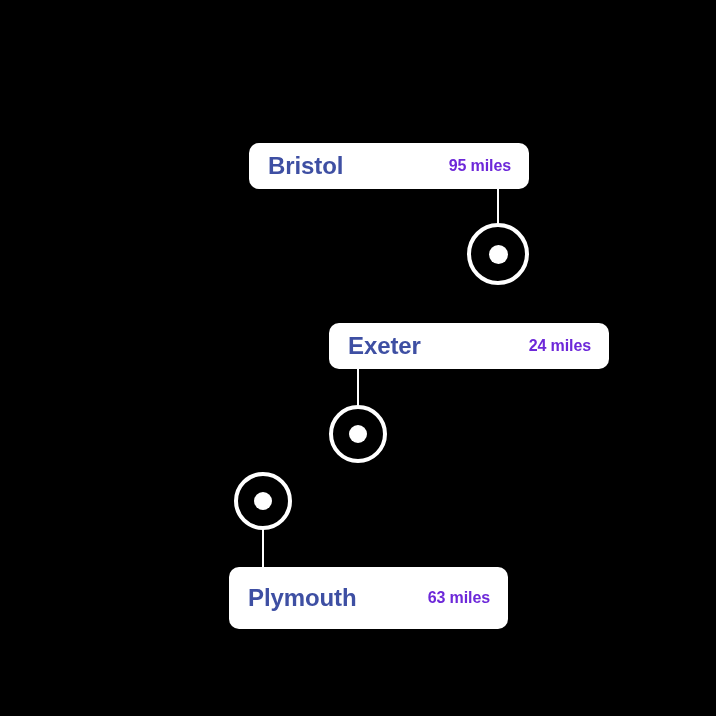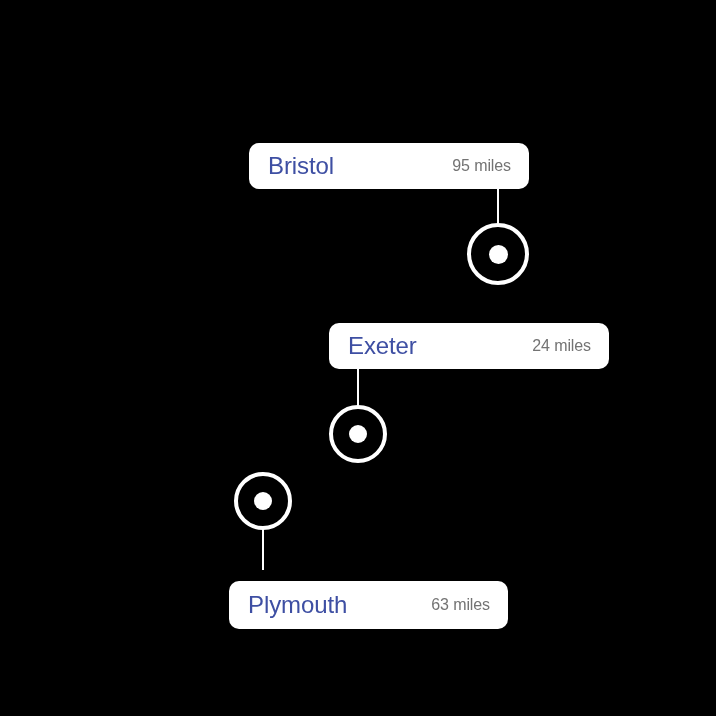--- a/index.html
+++ b/index.html
@@ -56,28 +56,28 @@
     display: flex;
     align-items: center;
     justify-content: space-between;
     padding: 0 18px 0 19px;
     z-index: 3;
     white-space: nowrap;
   }
   .card .place {
     color: #3e4fa3;
     font-size: 24px;
-    font-weight: 400;
+    font-weight: 700;
     letter-spacing: -0.1px;
     line-height: 1;
   }
   .card .distance {
-    color: #737373;
+    color: #6d28d9;
     font-size: 16px;
-    font-weight: 400;
+    font-weight: 700;
     letter-spacing: -0.1px;
     line-height: 1;
     margin-left: 28px;
   }
 
   
 
   
   #card-bristol      { left: 249px; top: 143px; width: 280px; height: 46px; }
   #connector-bristol { left: 497px; top: 186px;  height: 38px; }
@@ -87,21 +87,21 @@
   
   #card-exeter       { left: 329px; top: 323px; width: 280px; height: 46px; }
   #connector-exeter  { left: 357px; top: 366px;  height: 40px; }
   #marker-exeter     { left: 329px; top: 405px;  width: 58px; height: 58px; }
   #marker-exeter .dot { width: 18px; height: 18px; }
 
   
   #marker-plymouth    { left: 234px; top: 472px; width: 58px; height: 58px; }
   #marker-plymouth .dot { width: 18px; height: 18px; }
   #connector-plymouth { left: 262px; top: 528px; height: 42px; }
-  #card-plymouth      { left: 229px; top: 567px; width: 279px; height: 48px; margin-top: 14px; }
+  #card-plymouth      { left: 229px; top: 567px; width: 279px; height: 62px; }
 </style>
 </head>
 <body>
 
 <div id="stage">
 
   <div class="connector" id="connector-bristol"></div>
 
   <div class="marker" id="marker-bristol">
     <span class="dot"></span>

